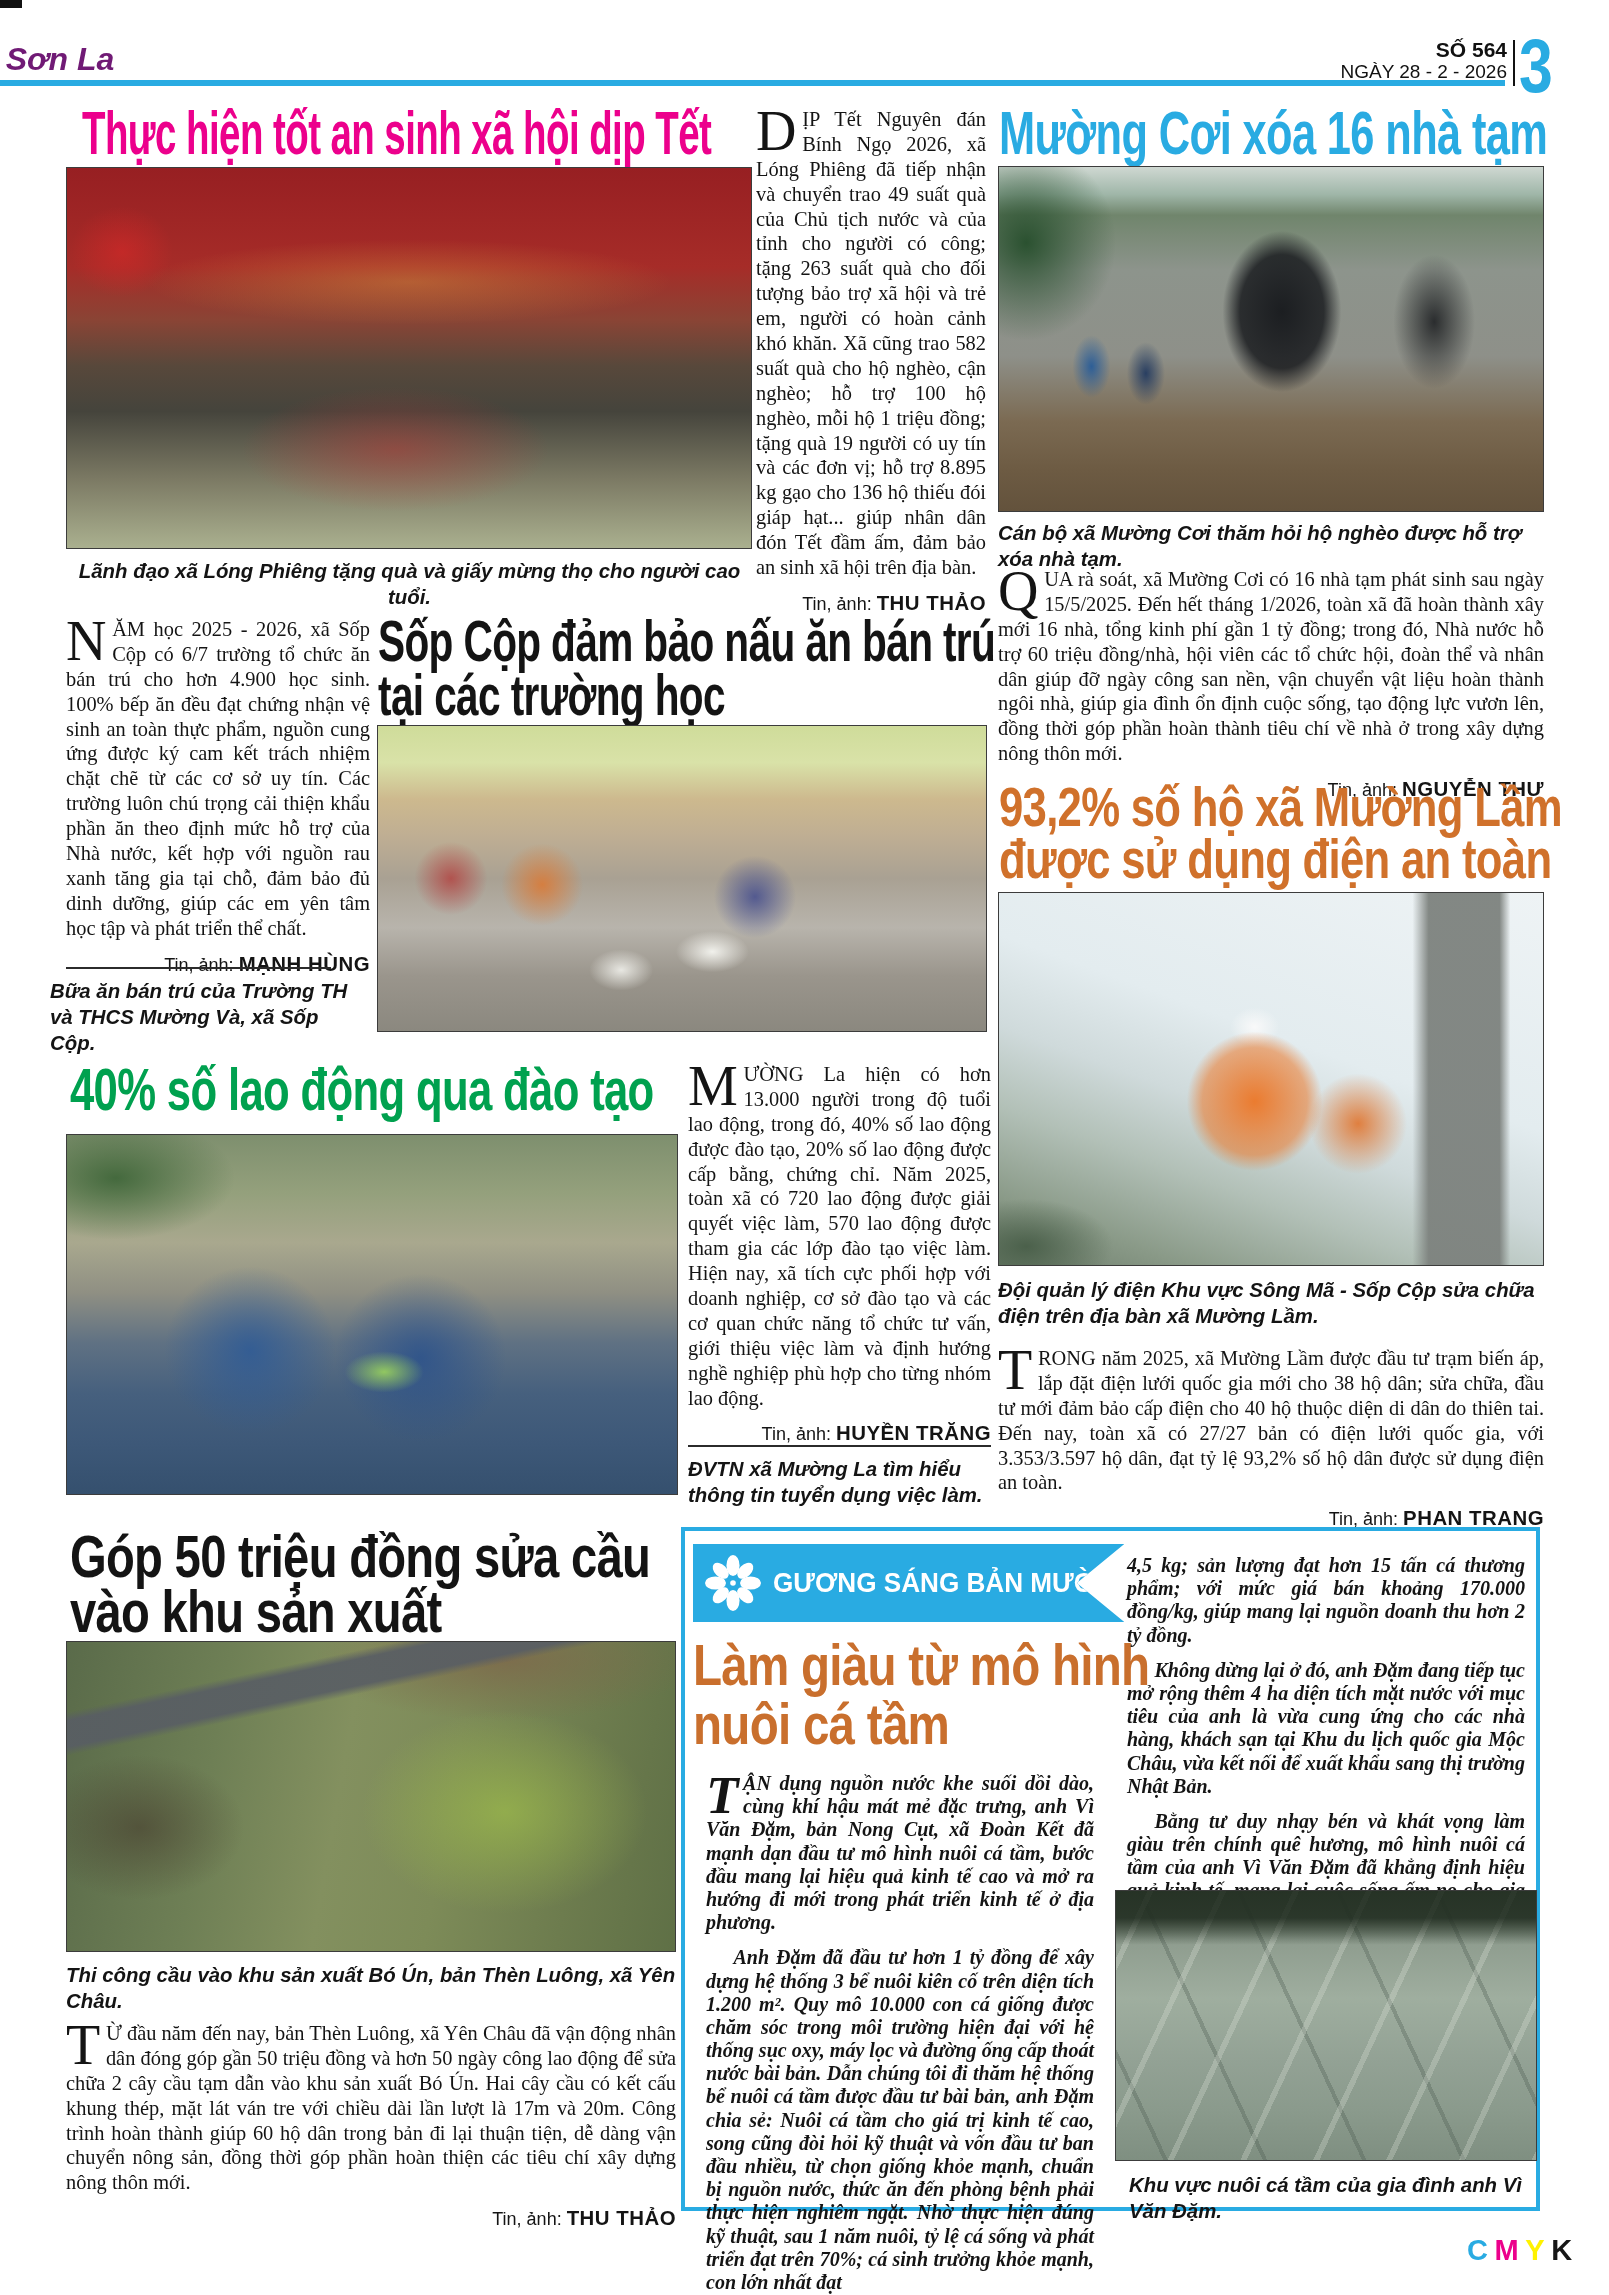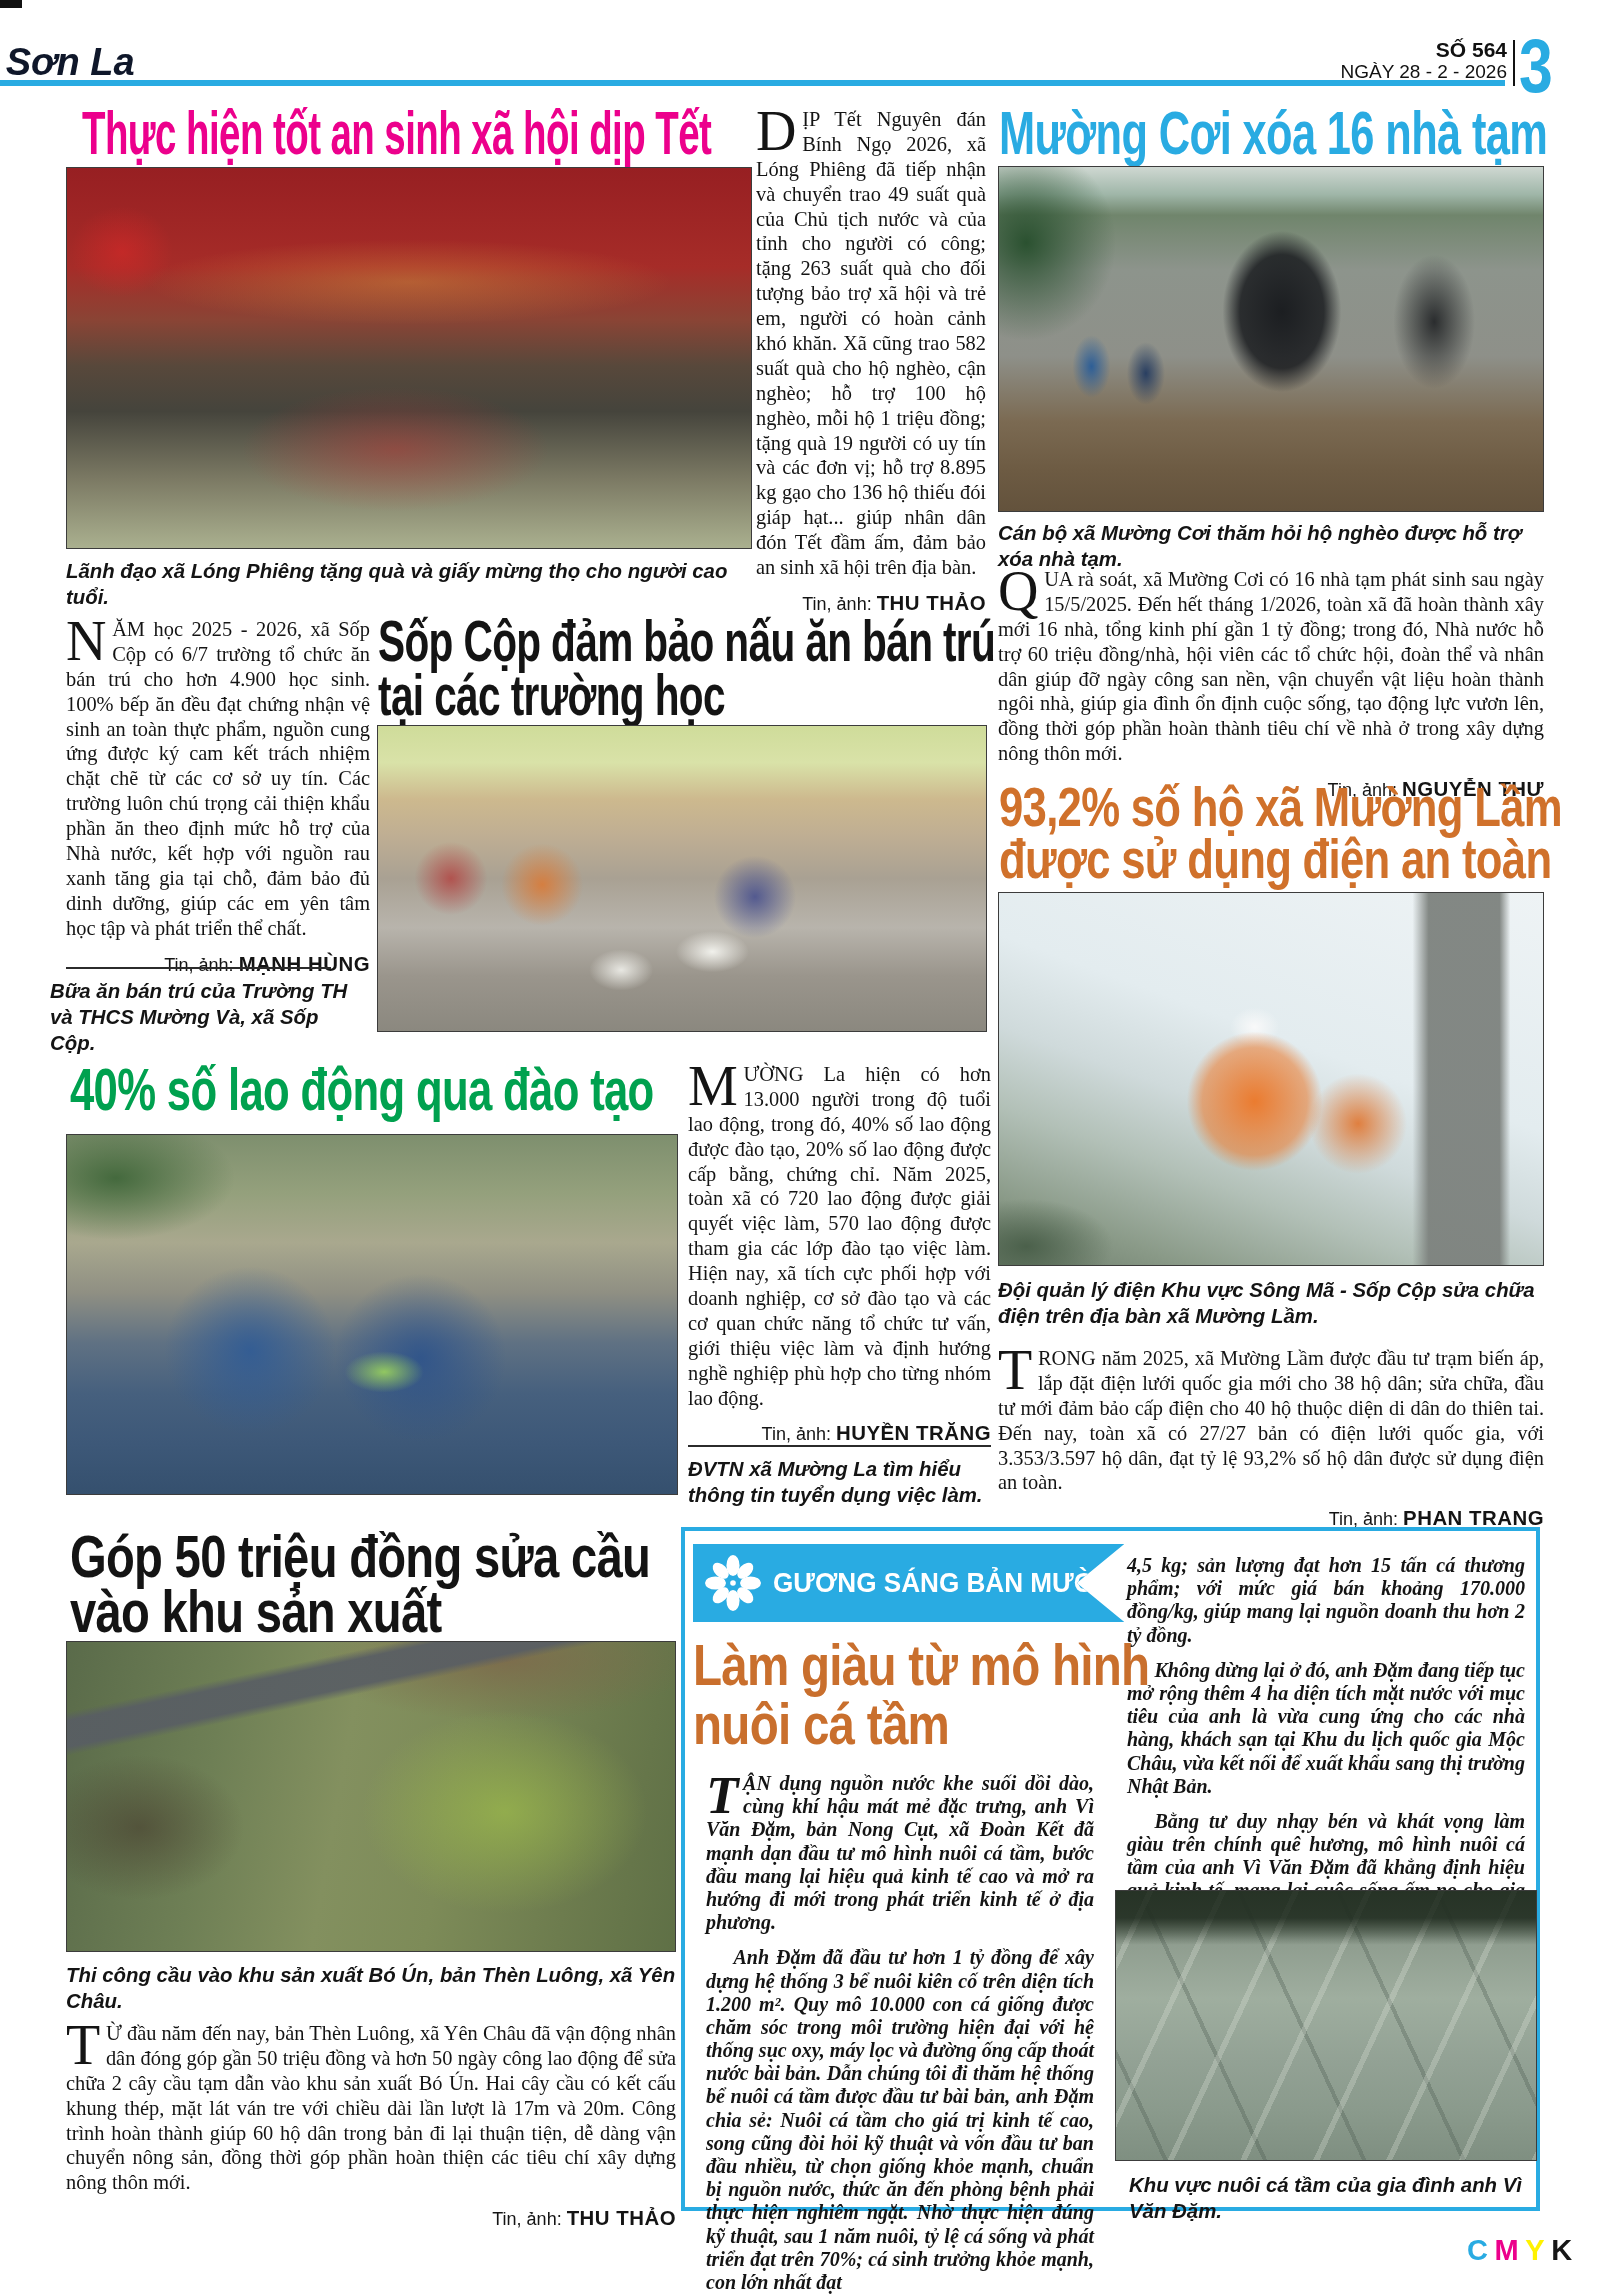--- a/index.html
+++ b/index.html
@@ -27,38 +27,38 @@
   .boxbody .ind{text-indent:27.5px;}
   .boxbody .dc{font-size:53px;font-style:italic;padding-right:4.7px;}
   .hdr-issue{position:absolute;text-align:right;font-family:"Liberation Sans",sans-serif;color:#111;}
   .cmyk span{font-weight:bold;font-size:29px;letter-spacing:6.6px;font-family:"Liberation Sans",sans-serif;}
 </style>
 </head>
 <body>
 <div id="canvas">
 
 <div class="abs" style="left:0;top:0;width:22px;height:7.6px;background:#111;"></div>
-<div class="abs" style="left:5.7px;top:41px;font-size:38px;font-weight:bold;font-style:italic;color:#0f172a;">Sơn La</div>
+<div class="abs" style="left:5.7px;top:41px;font-size:32px;font-weight:bold;font-style:italic;color:#701a75;">Sơn La</div>
 <div class="hdr-issue" style="left:1233px;top:39px;width:274px;">
   <div style="font-size:21px;font-weight:bold;line-height:1.05;">SỐ 564</div>
   <div style="font-size:19px;line-height:1.15;">NGÀY 28 - 2 - 2026</div>
 </div>
 <div class="abs" style="left:1513px;top:40px;width:1.9px;height:46px;background:#111;"></div>
 <div class="abs" style="left:1519px;top:28.4px;font-size:76px;font-weight:bold;color:#29ABE2;line-height:1;
             transform:scaleX(.8);transform-origin:left top;">3</div>
 <div class="abs" style="left:0;top:80px;width:1505px;height:6.2px;background:#29ABE2;"></div>
 
 <div class="headline" style="left:82px;top:104px;font-size:62px;color:#EC008C;transform:scaleX(.62);">Thực hiện tốt an sinh xã hội dịp Tết</div>
 <div class="photo" style="left:66px;top:167px;width:686px;height:382px;
             background-image:
               radial-gradient(ellipse 55% 16% at 50% 30%, rgba(233,195,70,.30), transparent 70%),
               radial-gradient(ellipse 30% 22% at 48% 74%, rgba(205,45,45,.40), transparent 75%),
               radial-gradient(ellipse 10% 16% at 8% 22%, rgba(220,40,40,.55), transparent 75%),
               linear-gradient(180deg,#971f22 0%,#a62c28 26%,#8a4435 40%,#58483b 52%,#45443c 64%,#7c7a64 82%,#aab08f 100%);"></div>
-<div class="caption" style="left:66px;top:559px;width:687px;">Lãnh đạo xã Lóng Phiêng tặng quà và giấy mừng thọ cho người cao tuổi.</div>
+<div class="caption" style="left:66px;top:559px;width:687px;text-align:center;">Lãnh đạo xã Lóng Phiêng tặng quà và giấy mừng thọ cho người cao tuổi.</div>
 <div class="body-col" style="left:756px;top:107px;width:230px;">
   <span class="dc">D</span><span>ỊP Tết Nguyên đán Bính Ngọ 2026, xã Lóng Phiêng đã tiếp nhận và chuyển trao 49 suất quà của Chủ tịch nước và của tỉnh cho người có công; tặng 263 suất quà cho đối tượng bảo trợ xã hội và trẻ em, người có hoàn cảnh khó khăn. Xã cũng trao 582 suất quà cho hộ nghèo, cận nghèo; hỗ trợ 100 hộ nghèo, mỗi hộ 1 triệu đồng; tặng quà 19 người có uy tín và các đơn vị; hỗ trợ 8.895 kg gạo cho 136 hộ thiếu đói giáp hạt... giúp nhân dân đón Tết đầm ấm, đảm bảo an sinh xã hội trên địa bàn.</span>
   <div class="byline">
     <span>Tin, ảnh:</span>
     <span class="name">THU THẢO</span>
   </div>
 </div>
 
 <div class="headline" style="left:999px;top:104px;font-size:62px;color:#29ABE2;transform:scaleX(.70);">Mường Cơi xóa 16 nhà tạm</div>
 <div class="photo" style="left:998px;top:166px;width:546px;height:346px;

